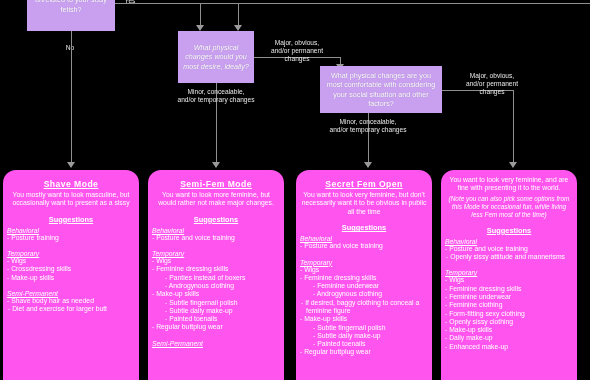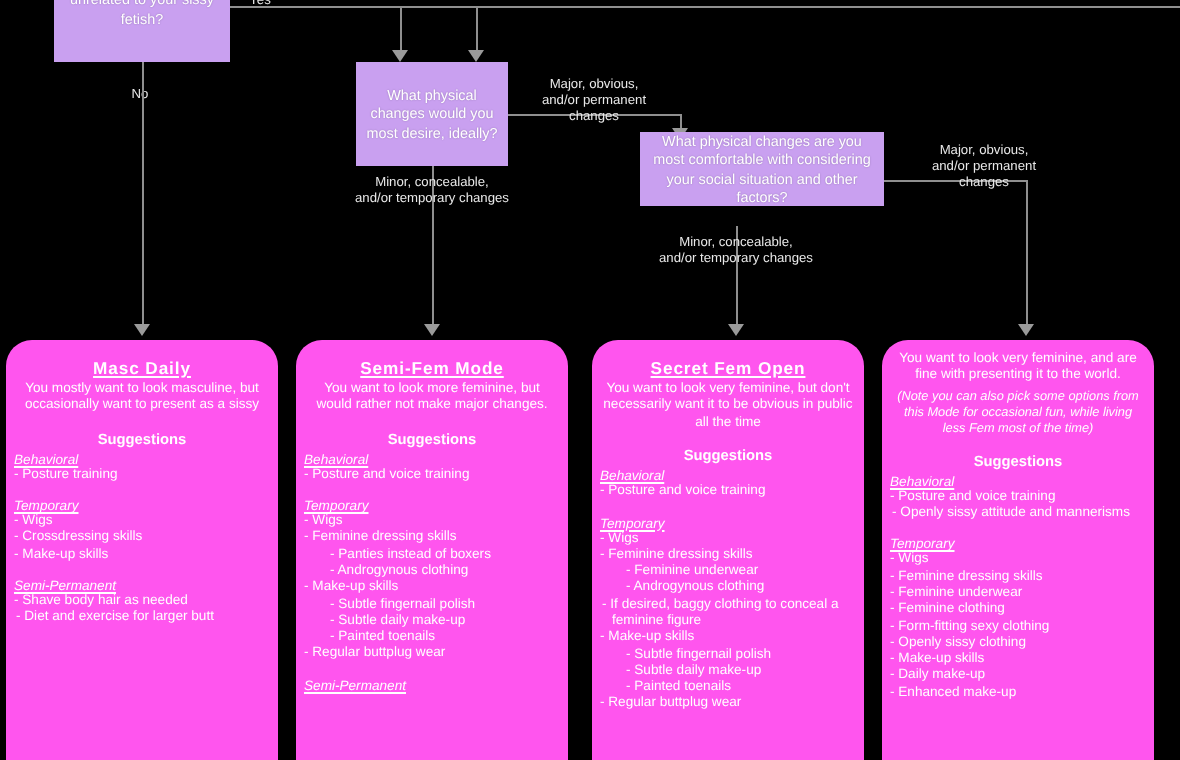--- a/index.html
+++ b/index.html
@@ -82,20 +82,21 @@
     font-size:6.4px;
     line-height:8px;
     text-align:center;
     font-style:italic;
     margin:0;
   }
   .sugg-head{
     font-size:7.4px;
     font-weight:bold;
     text-align:center;
+    text-decoration:underline;
     margin:7px 0 2px 0;
   }
   .grp-head{
     font-size:6.8px;
     font-style:italic;
     text-decoration:underline;
     margin:3px 0 0 -1px;
   }
   .itm{
     font-size:6.8px;
@@ -123,60 +124,60 @@
   <div class="ln lnv" style="left:200px;top:3px;height:25px;"></div>
   <div class="arw" style="left:196px;top:25px;"></div>
 
   <div class="ln lnv" style="left:238px;top:3px;height:25px;"></div>
   <div class="arw" style="left:234px;top:25px;"></div>
 
   <div class="elab" style="left:60px;top:44px;width:20px;"><span>No</span></div>
   <div class="ln lnv" style="left:71px;top:31px;height:133px;"></div>
   <div class="arw" style="left:67px;top:162px;"></div>
 
-  <div class="dbox" style="left:178px;top:31px;width:76px;height:52px;">
+  <div class="dbox" style="left:178px;top:31px;width:76px;height:52px;font-style:italic;">
     <span>What physical
 changes would you
 most desire,
 ideally?</span>
   </div>
 
   <div class="ln lnh" style="left:254px;top:57px;width:86px;"></div>
   <div class="elab" style="left:256px;top:39px;width:82px;"><span>Major, obvious,
 and/or permanent
 changes</span></div>
   <div class="ln lnv" style="left:340px;top:57px;height:9px;"></div>
   <div class="arw" style="left:336px;top:64px;"></div>
 
   <div class="ln lnv" style="left:216px;top:83px;height:81px;"></div>
   <div class="elab" style="left:160px;top:88px;width:112px;"><span>Minor, concealable,
 and/or temporary changes</span></div>
   <div class="arw" style="left:212px;top:162px;"></div>
 
-  <div class="dbox" style="left:320px;top:66px;width:122px;height:37px;">
+  <div class="dbox" style="left:320px;top:66px;width:122px;height:47px;">
     <span>What physical changes are you
 most comfortable with
 considering your social situation
 and other factors?</span>
   </div>
 
   <div class="ln lnh" style="left:442px;top:90px;width:71px;"></div>
   <div class="elab" style="left:444px;top:72px;width:96px;"><span>Major, obvious,
 and/or permanent
 changes</span></div>
   <div class="ln lnv" style="left:513px;top:90px;height:74px;"></div>
   <div class="arw" style="left:509px;top:162px;"></div>
 
   <div class="ln lnv" style="left:368px;top:113px;height:51px;"></div>
   <div class="elab" style="left:312px;top:118px;width:112px;"><span>Minor, concealable,
 and/or temporary changes</span></div>
   <div class="arw" style="left:364px;top:162px;"></div>
 
   <div class="card" id="card0" style="left:3px;">
-      <div class="card-title">Masc Daily</div>
+      <div class="card-title">Shave Mode</div>
       <div class="card-desc">You mostly want to look masculine, but occasionally want to present as a sissy</div>
       <div class="sugg-head">Suggestions</div>
       <div class="grp-head">Behavioral</div>
       <div class="itm">- Posture training</div>
       <div class="spacer"></div>
       <div class="grp-head">Temporary</div>
       <div class="itm">- Wigs</div>
       <div class="itm">- Crossdressing skills</div>
       <div class="itm">- Make-up skills</div>
       <div class="spacer"></div>

